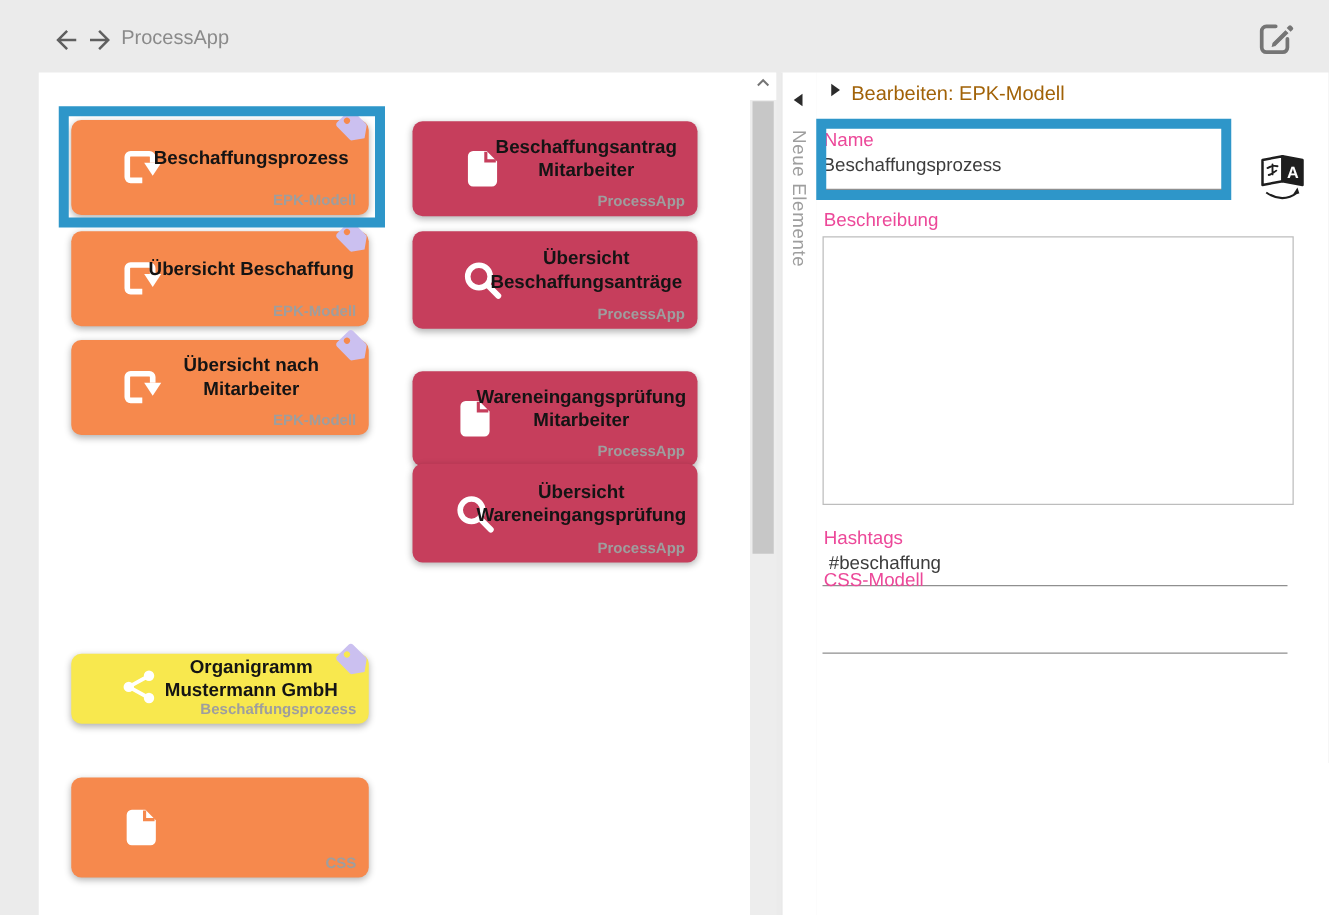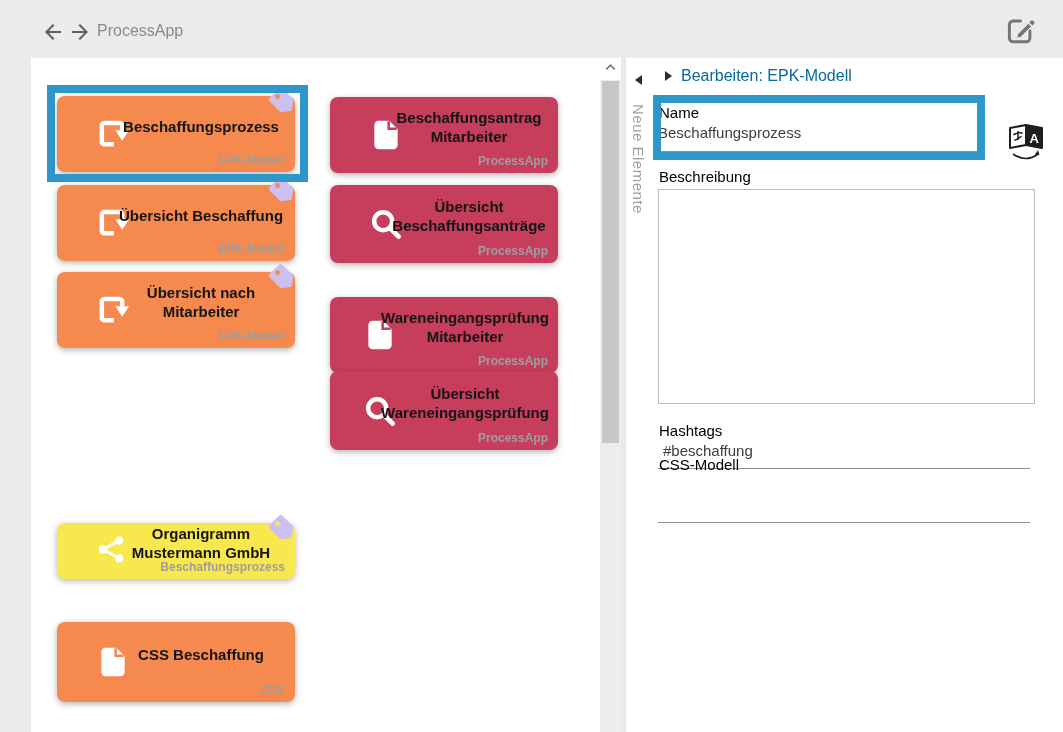--- a/index.html
+++ b/index.html
@@ -62,25 +62,25 @@
                     border-top:5px solid transparent; border-bottom:5px solid transparent;
                     border-right:7px solid #2b2b2b; cursor:pointer; }
   .flyout-label { position:absolute; left:4px; top:46px;
                   writing-mode:vertical-rl; font-size:15px; color:var(--muted-text,#9E9E9E);
                   letter-spacing:0.5px; }
 
   
   .panel { position:absolute; left:653px; top:58px; width:410px; height:674px;
            background:#fff; }
   .panel-header { position:absolute; left:12px; top:9px; display:flex;
-                  align-items:center; font-size:16px; color:#0369a1; }
+                  align-items:flex-start; font-size:16px; color:#a16207; }
   .tri-right { width:0; height:0; border-left:7px solid #2b2b2b;
                border-top:5px solid transparent; border-bottom:5px solid transparent;
                margin-right:9px; cursor:pointer; }
-  .fld-label { position:absolute; left:6px; font-size:15px; color:#000000; }
+  .fld-label { position:absolute; left:6px; font-size:15px; color:#ec4899; }
   .fld-input { position:absolute; left:5px; border:none; outline:none;
                font-size:15px; color:#3c3c3c; background:transparent;
                font-family:"Liberation Sans",sans-serif; }
   .underline { position:absolute; left:5px; height:1px; background:#8f8f8f; }
   .desc-area { position:absolute; left:5px; top:131px; width:377px; height:215px;
                border:1px solid #bdbdbd; resize:none; outline:none; background:#fff;
                font-family:"Liberation Sans",sans-serif; font-size:14px; }
   .translate-btn { position:absolute; left:351px; top:60px; width:44px; height:50px;
                    border:none; background:transparent; cursor:pointer; padding:0; }
 </style>
@@ -223,21 +223,20 @@
       <span class="tag"><svg viewBox="0 0 24 24" width="31" height="31">
             <use href="#i-tag"></use>
             <circle class="tag-hole" cx="6.6" cy="12" r="1.9"></circle>
           </svg></span>
     </div>
 
     <div class="tile orange" style="left:26px;top:564px;width:238px;height:80px">
       <span class="tile-icon"><svg viewBox="0 0 24 24" width="40" height="40">
             <use href="#i-doc"></use>
           </svg></span>
-      <div class="tile-title">CSS Beschaffung</div>
       <div class="tile-type">CSS</div>
     </div>
 
     <div class="sel-box sel-tile"></div>
   </main>
 
   <div class="vscroll">
     <div class="scroll-up">
       <span>
         <svg viewBox="0 0 16 16" width="15" height="15">

